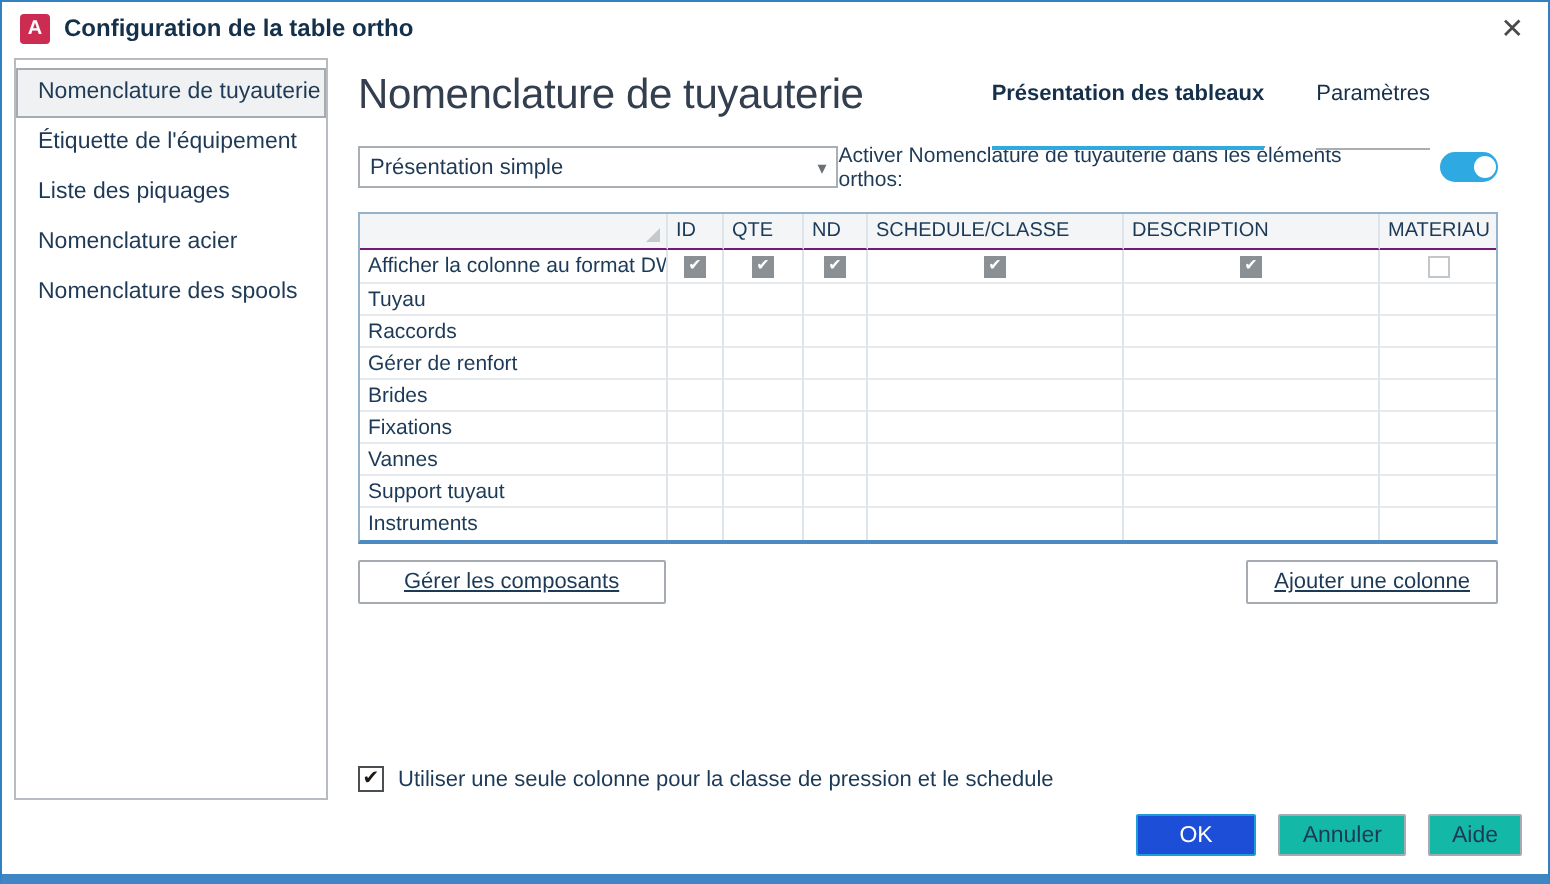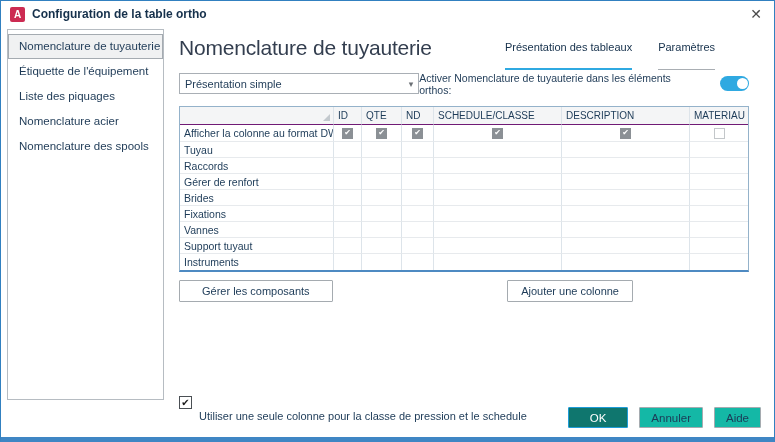--- a/index.html
+++ b/index.html
@@ -20,22 +20,22 @@
   .body { position:relative; height:410px; }
   
   .sidebar { position:absolute; left:6px; top:2px; width:157px; height:371px; border:1px solid #b6bcc2; background:#fff; padding-top:4px; }
   .side-item { height:25px; line-height:25px; padding-left:11px; font-size:11.5px; color:#1e3a56; cursor:pointer; white-space:nowrap; overflow:hidden; }
   .side-item.selected { background:#f0f1f2; box-shadow: inset 0 0 0 1px #a5abb1; }
   
   .main { position:absolute; left:178px; top:0; width:570px; padding-top:8px; }
   .main-header { position:relative; height:26px; }
   .main-header h1 { font-size:21px; font-weight:400; color:#333e4f; line-height:26px; letter-spacing:-0.2px; }
   .tabs { position:absolute; right:34px; top:6px; display:flex; gap:26px; }
-  .tab { font-size:11px; color:#15304b; padding-bottom:4px; border-bottom:1px solid #a9aeb3; cursor:pointer; }
-  .tab.active { font-weight:normal; border-bottom:2px solid #2fa9e1; padding-bottom:15px; }
+  .tab { font-size:11px; color:#15304b; padding-bottom:21px; border-bottom:1px solid #a9aeb3; cursor:pointer; }
+  .tab.active { font-weight:bold; border-bottom:2px solid #2fa9e1; padding-bottom:3px; }
   .controls-row { margin-top:12px; display:flex; align-items:center; height:21px; }
   .select {
     width:245px; height:21px; border:1px solid #a9afb5; background:#fff;
     display:flex; align-items:center; justify-content:space-between;
     padding:0 5px; font-size:11px; color:#1e3a56; cursor:pointer;
   }
   .caret { font-size:9px; color:#6b7075; }
   .toggle-group { margin-left:auto; display:flex; align-items:center; gap:20px; }
   .toggle-label { font-size:10.5px; color:#1e3a56; }
   .toggle { position:relative; width:30px; height:15px; border-radius:8px; background:#c3c7ca; cursor:pointer; }
@@ -54,35 +54,35 @@
   .sort-glyph { position:absolute; right:3px; bottom:3px; width:0; height:0; border-bottom:7px solid #c3c9ce; border-left:7px solid transparent; }
   .tc { height:16px; border-right:1px solid #dde4ea; border-bottom:1px solid #e7eaed; display:flex; align-items:center; overflow:hidden; }
   .trow:last-child .tc { border-bottom:none; }
   .tc.label { padding-left:4px; font-size:10.5px; color:#1c3a57; white-space:nowrap; }
   .tc.dwg { height:17px; }
   .cbcell { justify-content:center; }
   .gcb { width:11px; height:11px; border:1px solid #c3c7ca; background:#fff; display:flex; align-items:center; justify-content:center; }
   .gcb.checked { background:#8b9095; border-color:#8b9095; }
   .gcb.checked::after { content:"\2714"; color:#fff; font-size:8px; line-height:1; }
   
-  .table-buttons { margin-top:8px; width:454px; display:flex; justify-content:space-between; }
+  .table-buttons { margin-top:8px; width:570px; display:flex; justify-content:space-between;text-decoration:underline; }
   .btn {
     background:#fff; border:1px solid #a5abb0; color:#1c3a57; font-size:11px;
     padding:3px 13px; height:22px; cursor:pointer; font-family:inherit; border-radius:1px;
   }
   .btn.wide { padding:3px 22px; }
   
   .single-col-row { margin-top:81px; display:flex; align-items:center; gap:7px; }
   .cb { width:13px; height:13px; border:1px solid #4a4f54; background:#fff; display:flex; align-items:center; justify-content:center; }
   .cb.checked::after { content:"\2714"; color:#1a1a1a; font-size:10px; line-height:1; }
-  .single-col-label { font-size:11px; color:#1c3a57;margin-top:27px; }
+  .single-col-label { font-size:11px; color:#1c3a57; }
   
   .footer { position:absolute; right:13px; bottom:9px; display:flex; gap:11px; }
   .fbtn { height:21px; font-size:11.5px; font-family:inherit; cursor:pointer; border-radius:1px; }
-  .fbtn.ok { background:#0f766e; border:1px solid #1f9cd8; color:#fff; padding:0 21px; }
+  .fbtn.ok { background:#1d4ed8; border:1px solid #1f9cd8; color:#fff; padding:0 21px; }
   .fbtn.plain { background:#14b8a6; border:1px solid #a5abb0; color:#1c3a57; padding:0 11px; }
 </style>
 </head>
 <body>
 
 <div class="window">
 
   <div class="titlebar">
     <div class="app-icon">
       <span>A</span>

